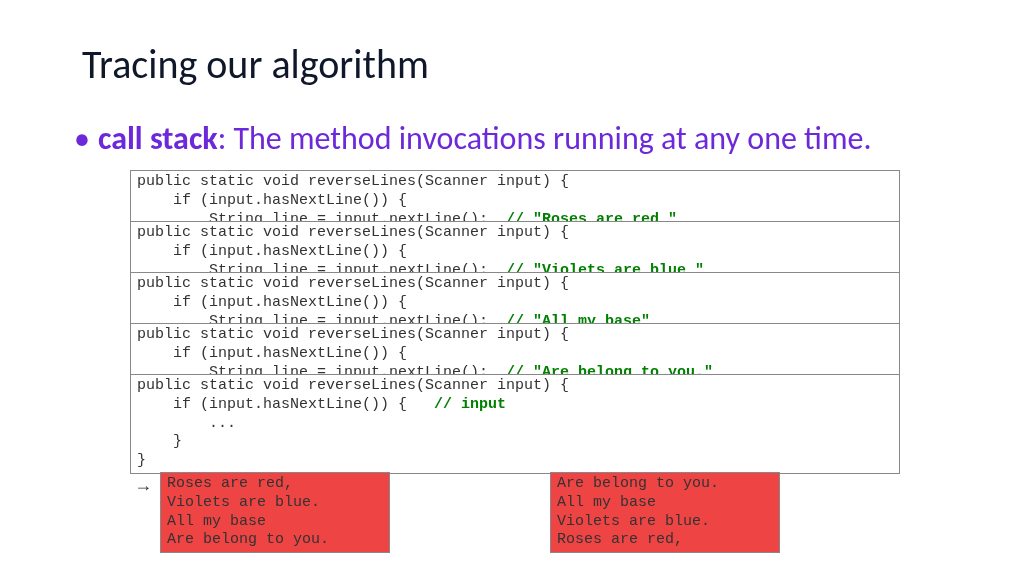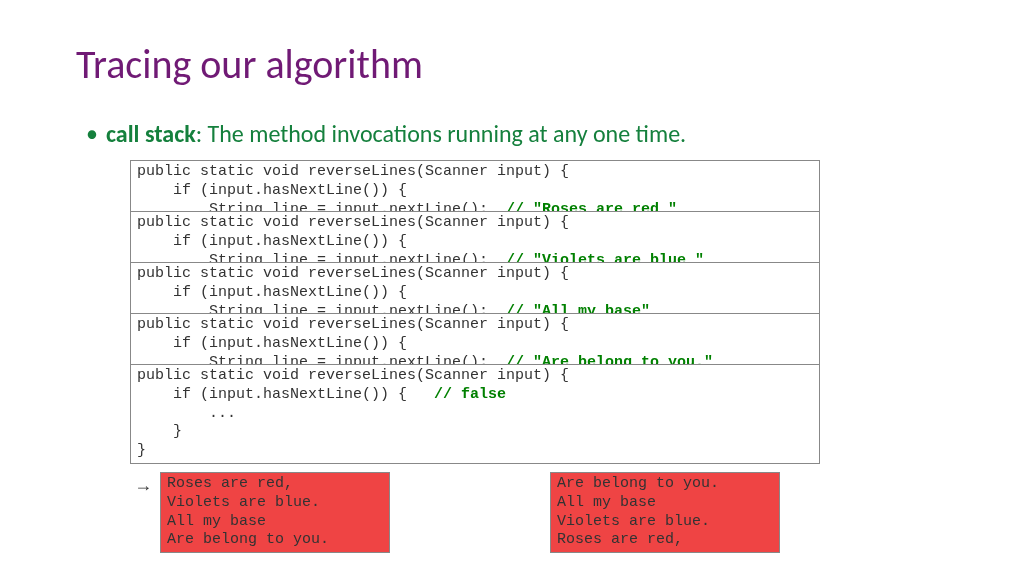--- a/index.html
+++ b/index.html
@@ -12,40 +12,40 @@
     color: #333;
     position: relative;
     overflow: hidden;
   }
   .slide {
     padding: 40px 70px 30px 70px;
   }
   h1 {
     font-size: 40px;
     font-weight: 400;
-    color: #701a75;
-    margin: 0 0 30px 6px;
+    color: #0f172a;
+    margin: 0 0 30px 12px;
   }
   .bullet {
-    font-size: 24px;
-    color: #15803d;
-    margin: 0 0 12px 16px;
+    font-size: 32px;
+    color: #6d28d9;
+    margin: 0 0 12px 4px;
   }
   .bullet .dot { margin-right: 8px; }
   .bold { font-weight: 700; }
 
   .stack-area {
     position: relative;
     margin-left: 60px;
     width: 770px;
   }
   .frame {
     position: absolute;
     left: 0;
-    width: 690px;
+    width: 770px;
     border: 1px solid #888;
     background: #fff;
     font-family: "Courier New", monospace;
     font-size: 15px;
     line-height: 1.25;
     padding: 2px 6px 2px 6px;
     white-space: pre;
     overflow: hidden;
   }
   .frame .comment { color: #008000; font-weight: 700; }
@@ -86,21 +86,21 @@
 
   <p class="bullet">
     <span class="dot">•</span><span class="bold">call stack</span><span>: The method invocations running at any one time.</span>
   </p>
 
   <div class="stack-area" id="stack-area">
       <div class="frame" style="top: 0px;"><div><span>public static void reverseLines(Scanner input) {</span></div><div><span>    if (input.hasNextLine()) {</span></div><div><span>        String line = input.nextLine();  </span><span class="comment">// "Roses are red,"</span></div></div>
       <div class="frame" style="top: 51px;"><div><span>public static void reverseLines(Scanner input) {</span></div><div><span>    if (input.hasNextLine()) {</span></div><div><span>        String line = input.nextLine();  </span><span class="comment">// "Violets are blue,"</span></div></div>
       <div class="frame" style="top: 102px;"><div><span>public static void reverseLines(Scanner input) {</span></div><div><span>    if (input.hasNextLine()) {</span></div><div><span>        String line = input.nextLine();  </span><span class="comment">// "All my base"</span></div></div>
       <div class="frame" style="top: 153px;"><div><span>public static void reverseLines(Scanner input) {</span></div><div><span>    if (input.hasNextLine()) {</span></div><div><span>        String line = input.nextLine();  </span><span class="comment">// "Are belong to you."</span></div></div>
-      <div class="frame" style="top: 204px;"><div><span>public static void reverseLines(Scanner input) {</span></div><div><span>    if (input.hasNextLine()) {   </span><span class="comment">// false</span></div><div><span>        ...</span></div><div><span>    }</span></div><div><span>}</span></div></div>
+      <div class="frame" style="top: 204px;"><div><span>public static void reverseLines(Scanner input) {</span></div><div><span>    if (input.hasNextLine()) {   </span><span class="comment">// input</span></div><div><span>        ...</span></div><div><span>    }</span></div><div><span>}</span></div></div>
     </div>
 </div>
 
 <div class="io-area">
   <div class="arrow">→</div>
   <div class="io-box io-left" id="input-box">Roses are red,
 Violets are blue.
 All my base
 Are belong to you.</div>
   <div class="io-box io-right" id="output-box">Are belong to you.

